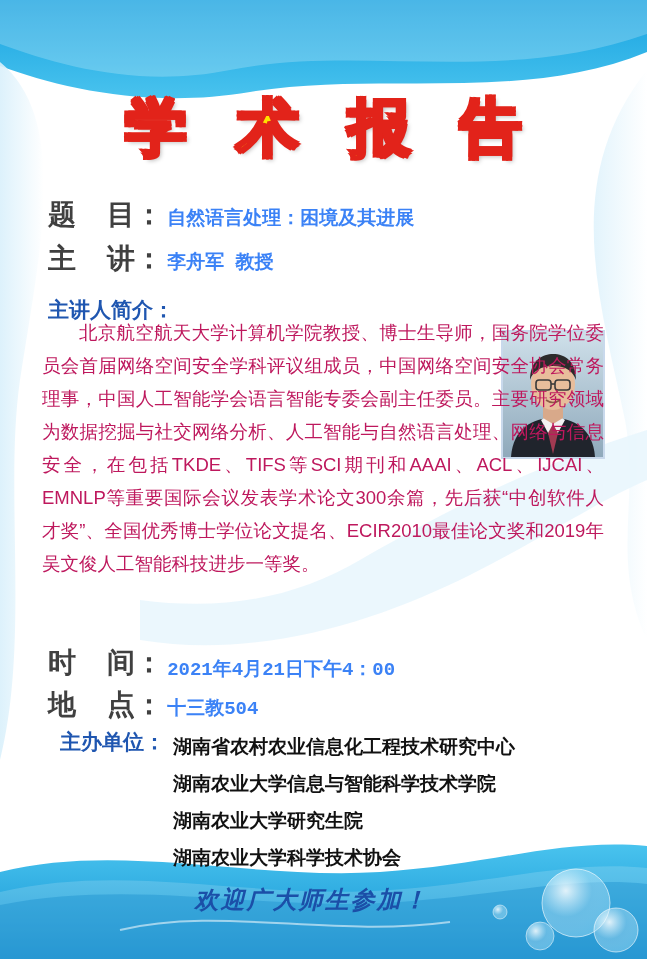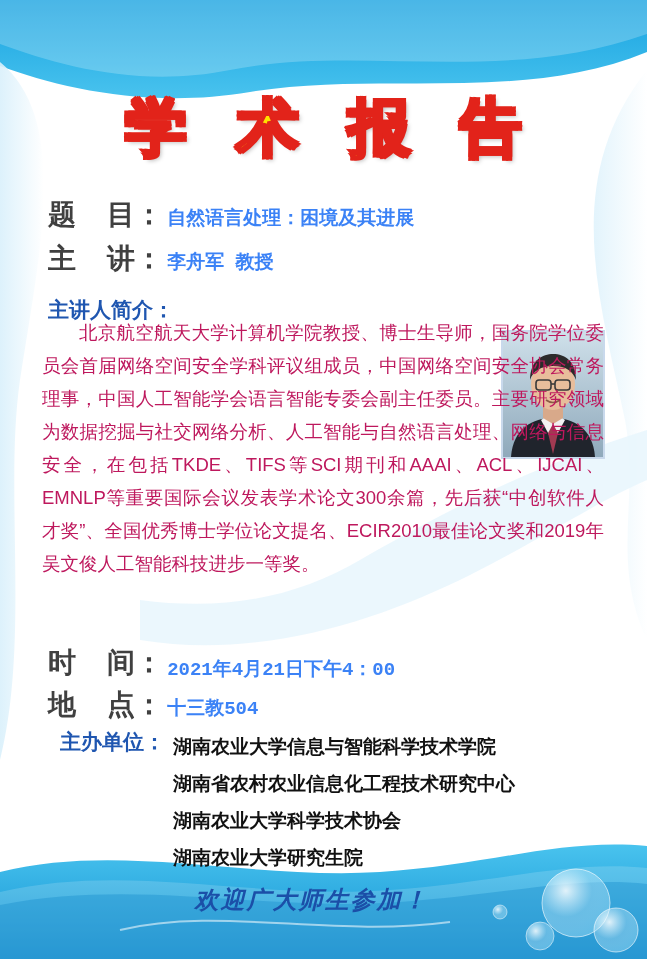--- a/index.html
+++ b/index.html
@@ -264,23 +264,23 @@
     </div>
 
     <div class="field row-place">
       <span class="lbl">地    点：</span>
       <span class="val">十三教504</span>
     </div>
 
     <div class="row-org">
       <span class="lbl">主办单位：</span>
       <div class="org-list">
+        <div>湖南省农村农业信息化工程技术研究中心</div>
         <div>湖南农业大学信息与智能科学技术学院</div>
-        <div>湖南省农村农业信息化工程技术研究中心</div>
+        <div>湖南农业大学研究生院</div>
         <div>湖南农业大学科学技术协会</div>
-        <div>湖南农业大学研究生院</div>
       </div>
     </div>
 
     <div class="welcome">欢迎广大师生参加！</div>
 
   </div>
 </div>
 
 </body></html>

